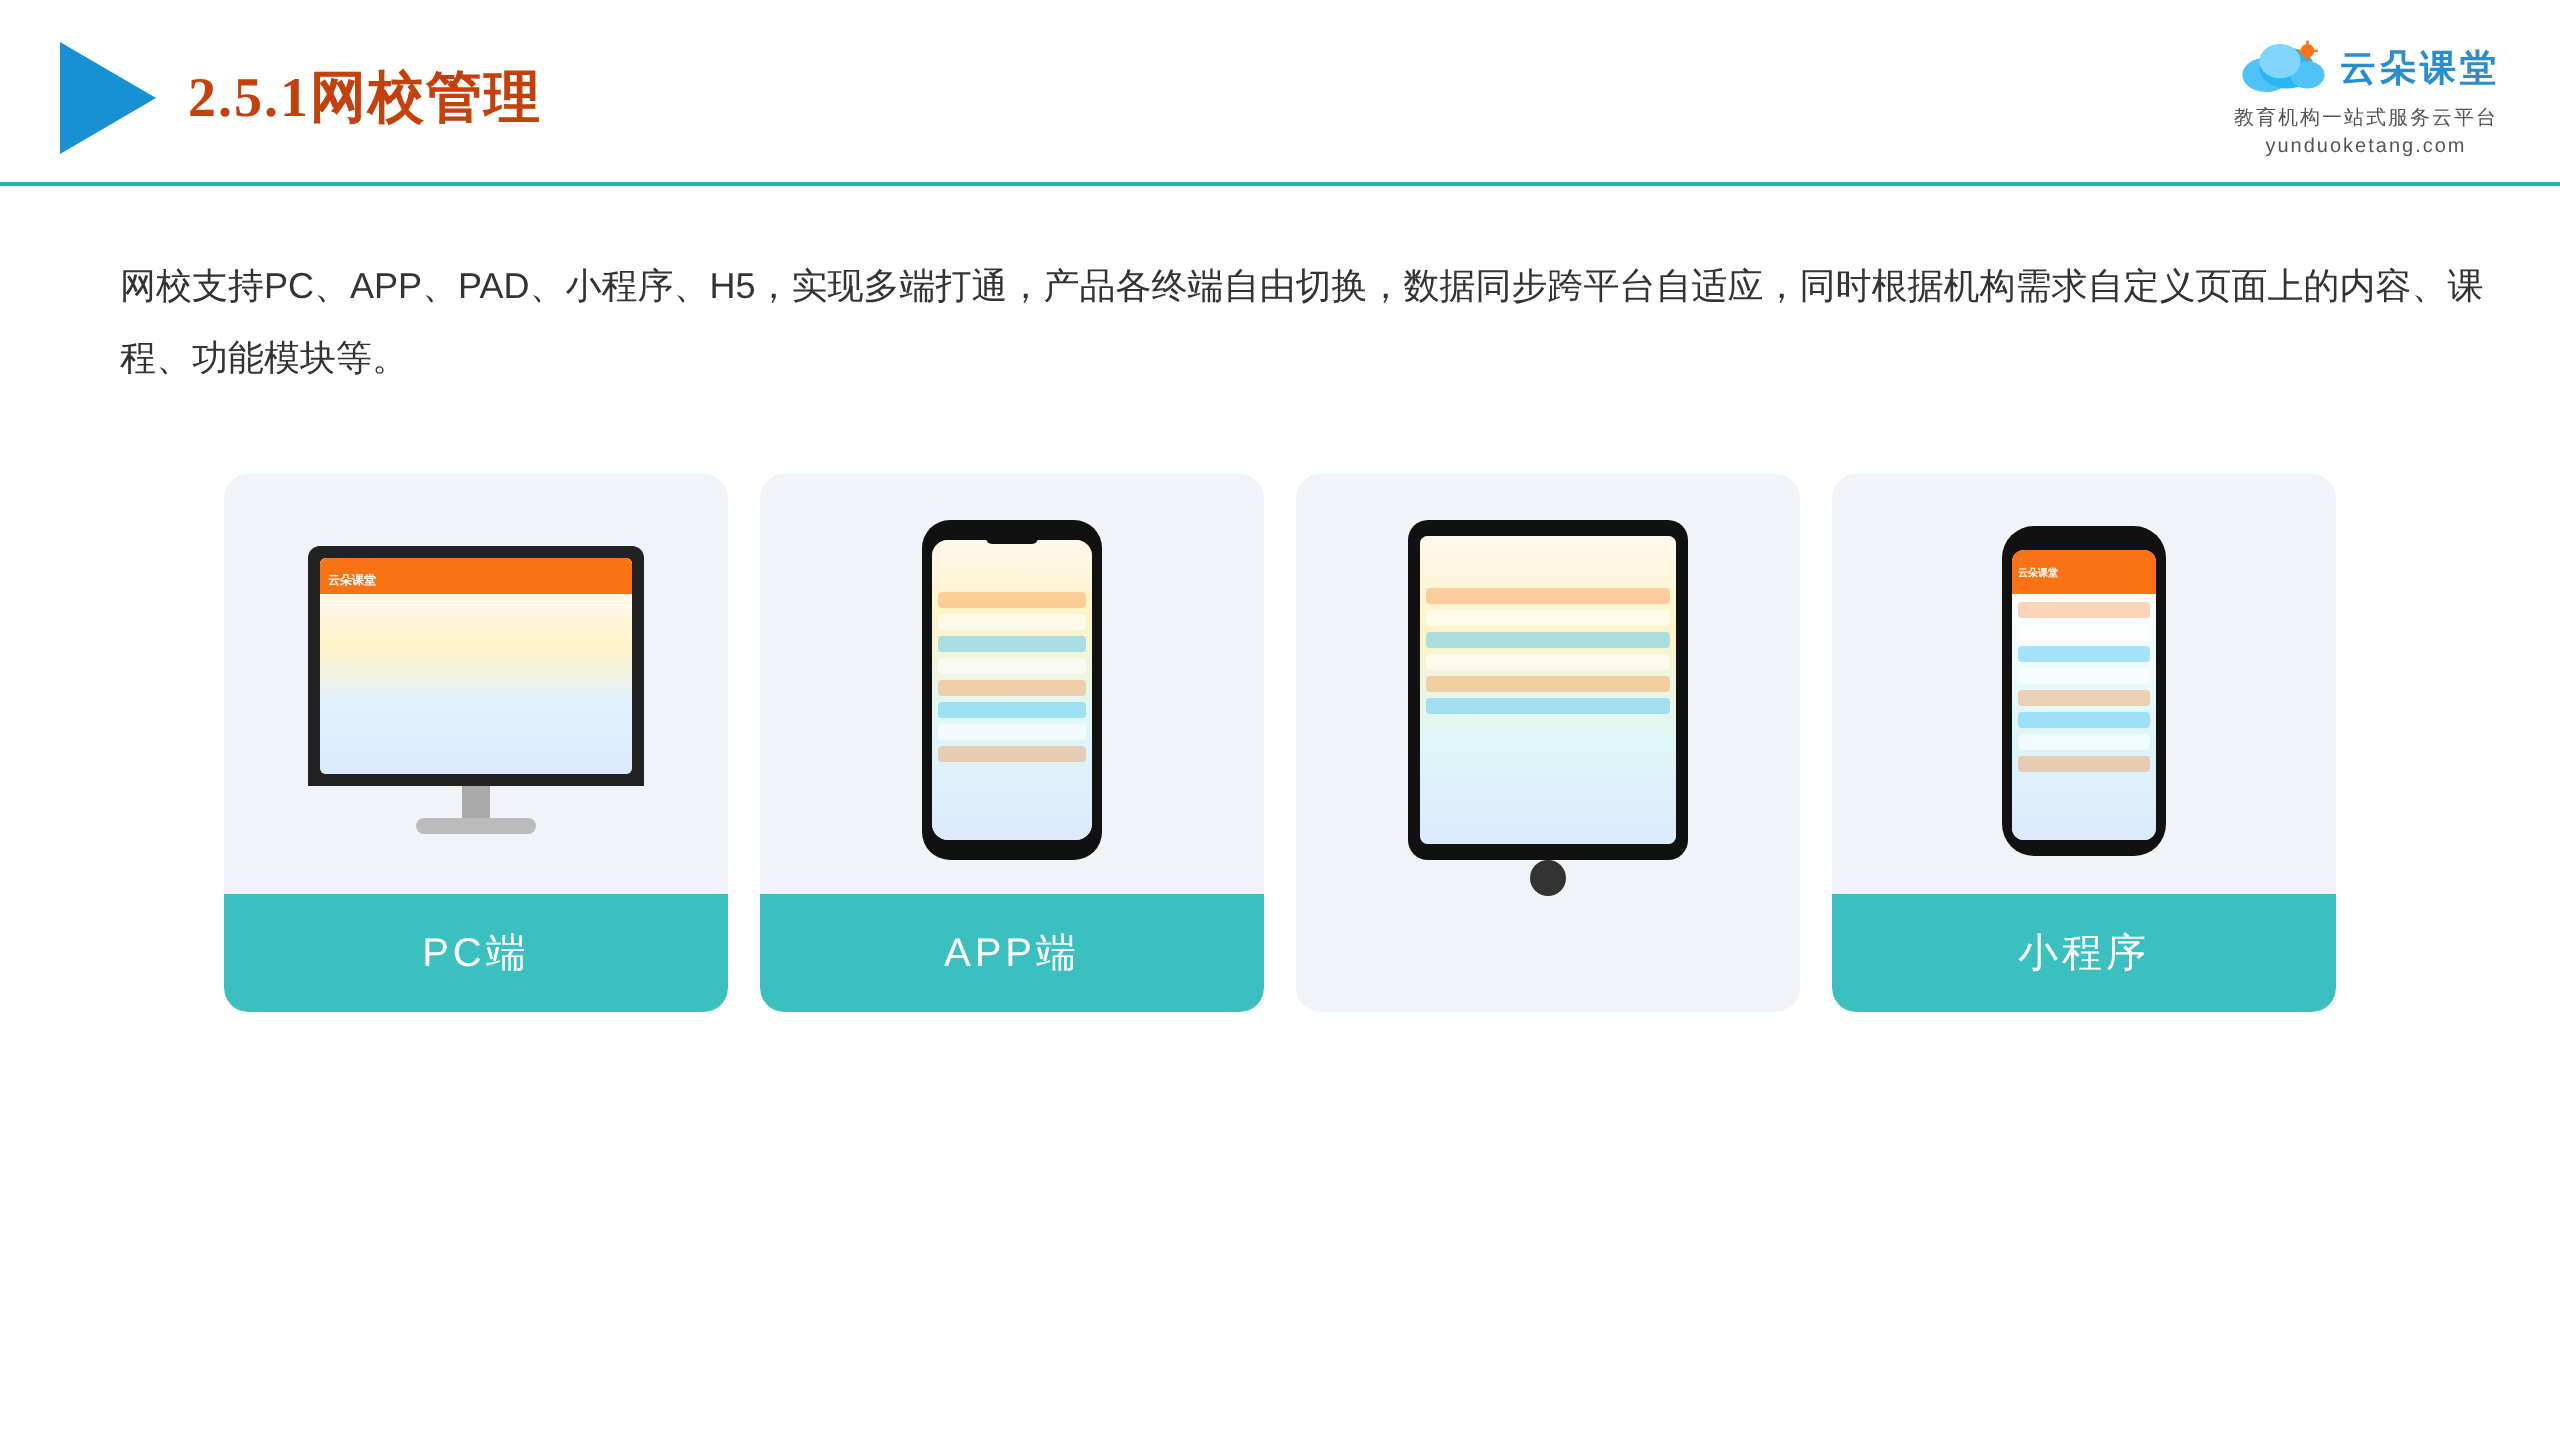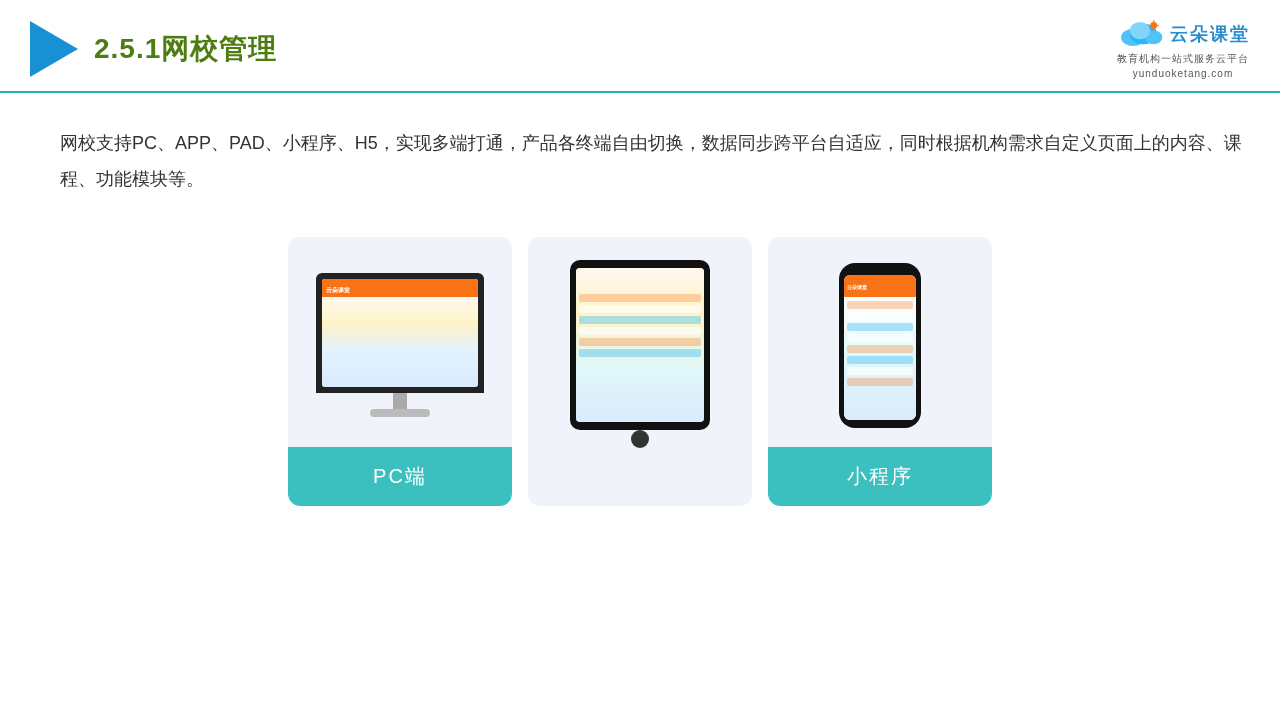--- a/index.html
+++ b/index.html
@@ -27,22 +27,23 @@
     .play-icon {
       width: 0;
       height: 0;
       border-top: 28px solid transparent;
       border-bottom: 28px solid transparent;
       border-left: 48px solid #1a90d4;
     }
     .page-title {
       font-size: 28px;
       font-weight: 700;
-      color: #4d7c0f;
+      color: #c2410c;
       letter-spacing: 1px;
+      font-family: Liberation Serif, serif;
     }
     .logo-area {
       display: flex;
       flex-direction: column;
       align-items: center;
     }
     .logo-cloud {
       display: flex;
       align-items: center;
       gap: 6px;
@@ -77,21 +78,21 @@
     .cards-row {
       display: flex;
       gap: 16px;
       padding: 20px 50px 30px 50px;
       justify-content: center;
     }
 
     .card {
       background: #f0f4fa;
       border-radius: 12px;
-      width: 224px;
+      width: 252px;
       display: flex;
       flex-direction: column;
       align-items: center;
       overflow: hidden;
       flex-shrink: 0;
     }
 
     .card-image-area {
       width: 100%;
       height: 210px;
@@ -380,20 +381,46 @@
             </div>
           </div>
         </div>
         <div class="monitor-stand"></div>
         <div class="monitor-base"></div>
       </div>
     </div>
     <div class="card-label">PC端</div>
   </div>
 
+  <div class="card">
+    <div class="card-image-area">
+      <div class="phone-mockup">
+        <div class="phone-body">
+          <div class="phone-notch"></div>
+          <div class="phone-screen">
+            <div class="phone-screen-bar">
+              <span style="font-size:5px;color:#fff;padding-left:4px;font-weight:bold;">云朵课堂</span>
+            </div>
+            <div class="phone-screen-inner"></div>
+            <div class="screen-content">
+              <div class="screen-row-orange"></div>
+              <div class="screen-row"></div>
+              <div class="screen-row-blue"></div>
+              <div class="screen-row"></div>
+              <div class="screen-row-orange"></div>
+              <div class="screen-row-blue"></div>
+              <div class="screen-row"></div>
+              <div class="screen-row-orange"></div>
+            </div>
+          </div>
+        </div>
+      </div>
+    </div>
+    <div class="card-label">APP端</div>
+  </div>
 
   <div class="card">
     <div class="card-image-area" style="position:relative;">
       <div class="tablet-body">
         <div class="tablet-screen">
           <div class="tablet-screen-bar">
             <span style="font-size:5px;color:#fff;padding-left:4px;font-weight:bold;">云朵课堂</span>
           </div>
           <div class="tablet-screen-inner"></div>
           <div class="screen-content">

